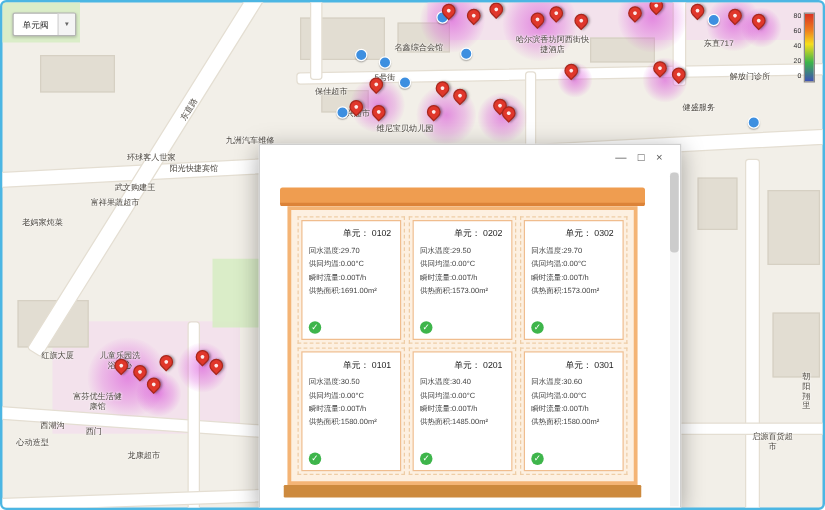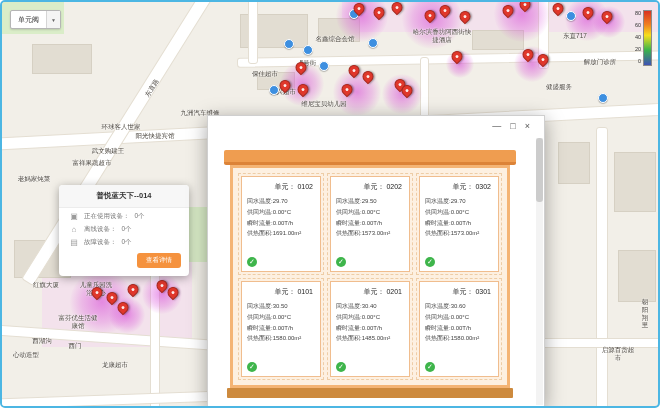--- a/index.html
+++ b/index.html
@@ -178,41 +178,20 @@
     <div class="legend-ticks" id="legend-ticks">
         <div class="">80</div>
         <div class="">60</div>
         <div class="">40</div>
         <div class="">20</div>
         <div class="">0</div>
       </div>
     <div class="legend-bar"></div>
   </div>
 
-  <div class="tooltip">
-    <div class="tooltip-title">普悦蓝天下--014</div>
-    <div id="tooltip-rows">
-        <div class="t-row">
-          <div class="t-icon">▣</div>
-          <div class="">正在使用设备：</div>
-          <div class="">0个</div>
-        </div>
-        <div class="t-row">
-          <div class="t-icon">⌂</div>
-          <div class="">离线设备：</div>
-          <div class="">0个</div>
-        </div>
-        <div class="t-row">
-          <div class="t-icon">▤</div>
-          <div class="">故障设备：</div>
-          <div class="">0个</div>
-        </div>
-      </div>
-    <button class="t-btn">查看详情</button>
-  </div>
 
   <div class="modal">
     <div class="modal-controls" id="modal-controls">
         <div class="m-ctl">—</div>
         <div class="m-ctl">□</div>
         <div class="m-ctl">×</div>
       </div>
     <div class="m-scrollbar">
       <div class="m-thumb"></div>
     </div>

